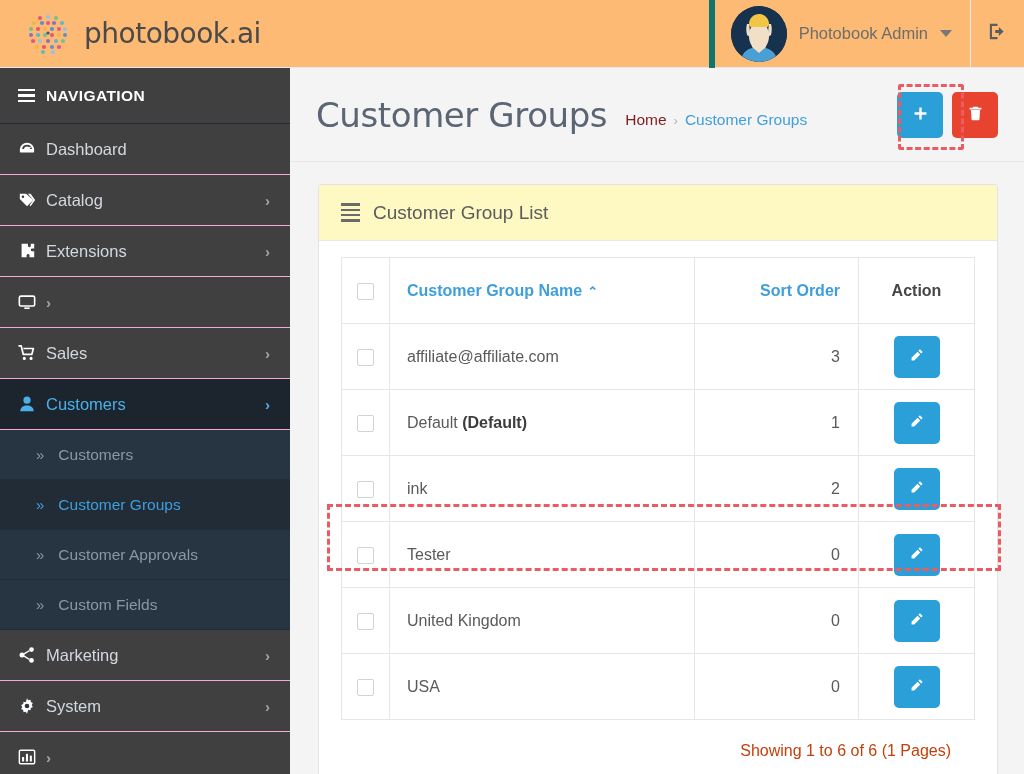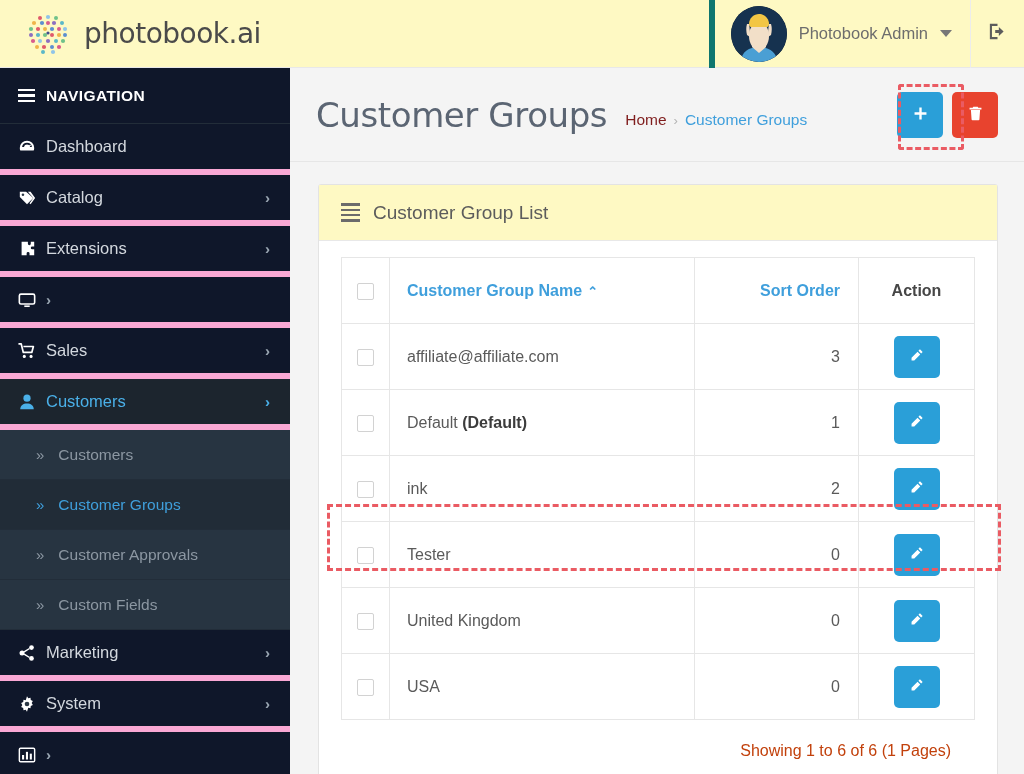--- a/index.html
+++ b/index.html
@@ -7,21 +7,21 @@
     width: 1024px; height: 774px;
     font-family: "Liberation Sans", sans-serif;
     background: #f5f5f5;
     overflow: hidden;
   }
 
   
   .topbar {
     position: absolute; top: 0; left: 0;
     width: 1024px; height: 68px;
-    background: #fef9c3;
+    background: #fdba74;
     border-bottom: 1px solid #e8e8e8;
     display: flex; align-items: center;
   }
   .brand {
     width: 290px; height: 68px;
     display: flex; align-items: center; gap: 10px;
     padding-left: 22px;
   }
   .brand-logo { width: 52px; height: 52px; flex: 0 0 52px; }
   .brand-text {
@@ -48,41 +48,41 @@
   .logout-btn {
     width: 54px; height: 68px;
     display: flex; align-items: center; justify-content: center;
     border-left: 1px solid #ececec;
   }
 
   
   .sidebar {
     position: absolute; top: 68px; left: 0;
     width: 290px; height: 706px;
-    background: #0f172a;
+    background: #404040;
     overflow: hidden;
   }
   .nav-head {
     height: 56px; display: flex; align-items: center; gap: 11px;
     padding-left: 18px;
     color: #ffffff; font-size: 15.5px; font-weight: 700;
     letter-spacing: 0.4px;
     border-bottom: 1px solid #222d39;
   }
   .burger { display: inline-block; width: 17px; }
   .burger span {
     display: block; height: 2.2px; background: #fff; margin-bottom: 3.2px;
   }
   .burger span:last-child { margin-bottom: 0; }
 
   .nav-item {
     height: 51px; display: flex; align-items: center;
     padding: 0 20px 0 18px;
     color: #d3d8de; font-size: 16.5px;
-    border-bottom: 6px solid #f9a8d4;
+    border-bottom: 1px solid #f9a8d4;
     position: relative;
   }
   .nav-item .ic {
     width: 28px; flex: 0 0 28px;
     display: flex; align-items: center; justify-content: flex-start;
     color: #fff;
   }
   .nav-item .lbl { flex: 1 1 auto; }
   .nav-item .chev { color: #9aa6b2; font-size: 15px; font-weight: 700; }
   .nav-item.active { background: #1c252e; }

